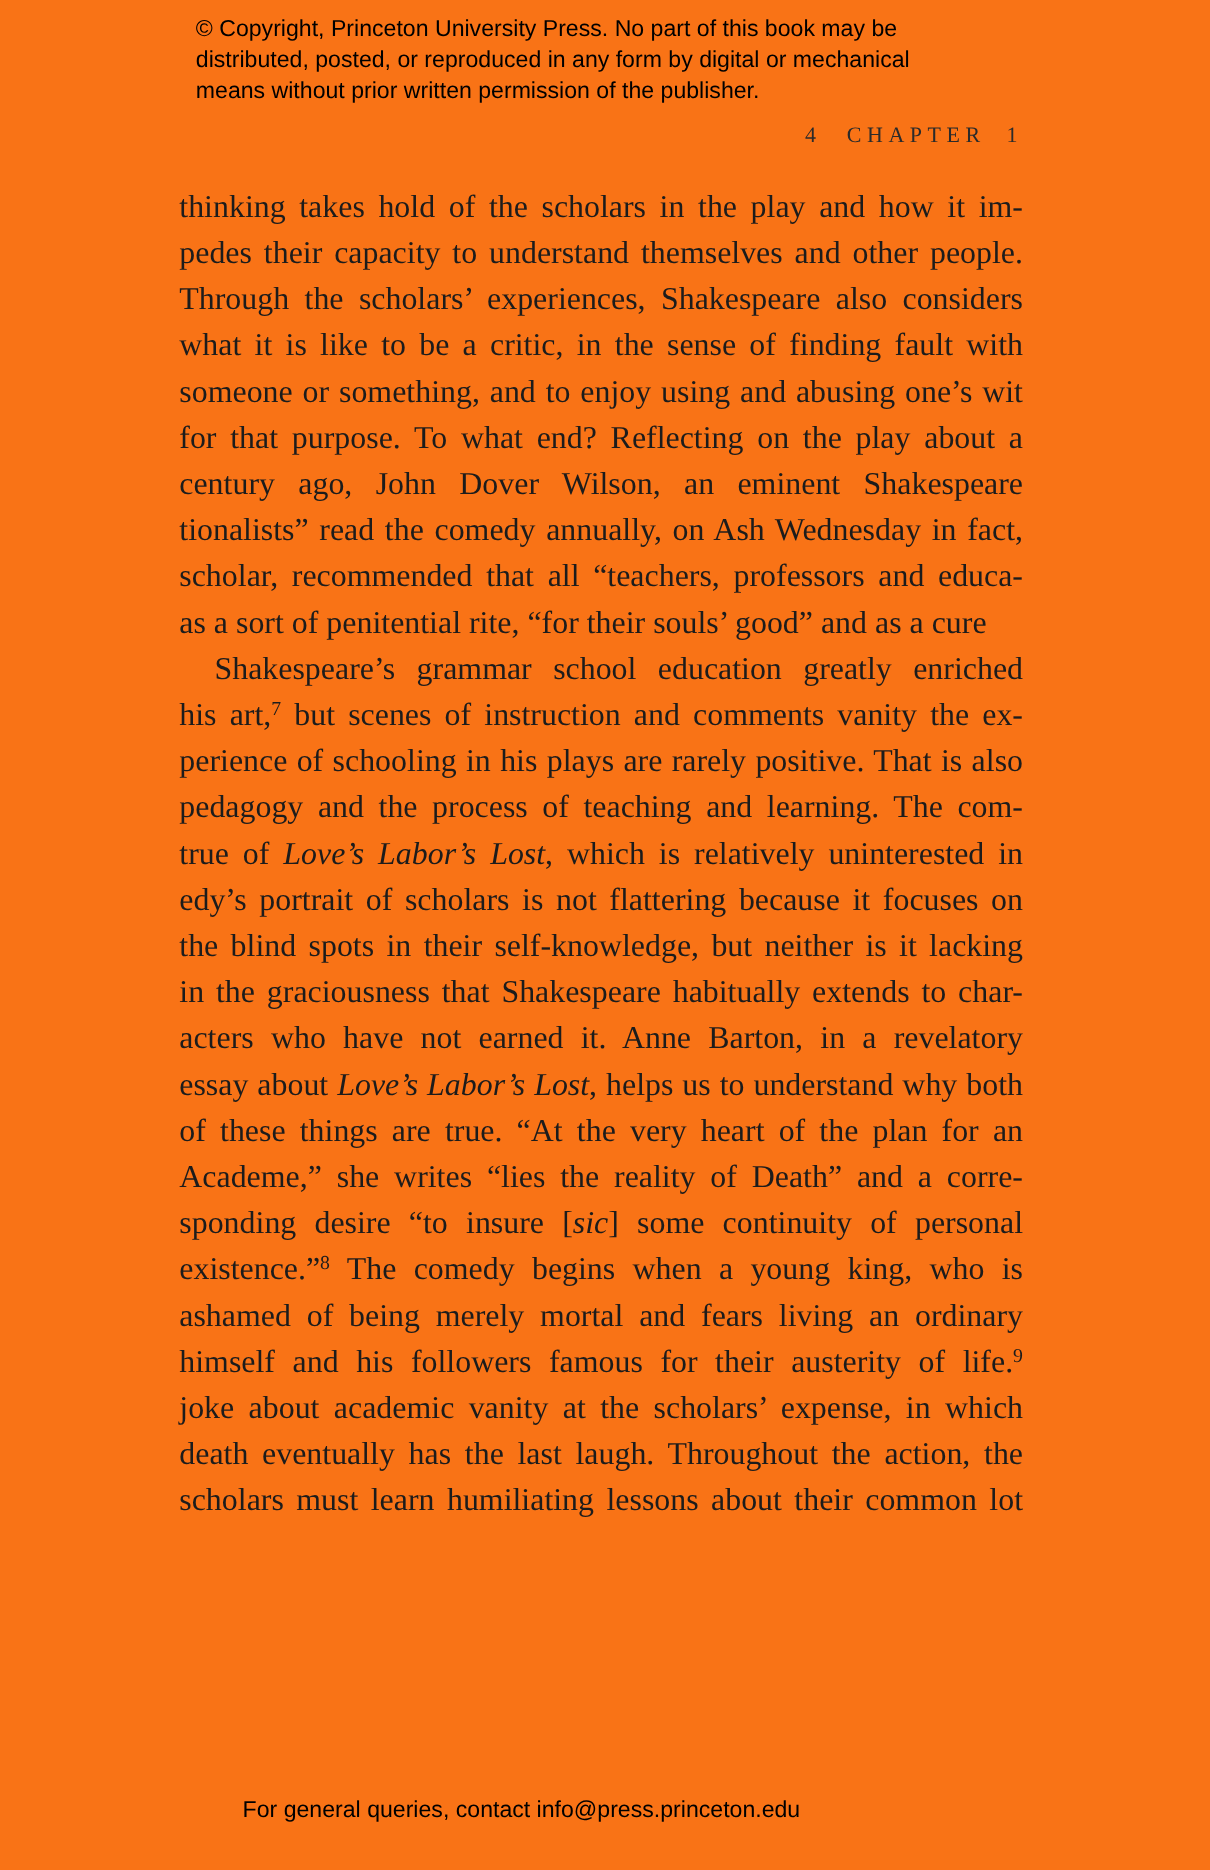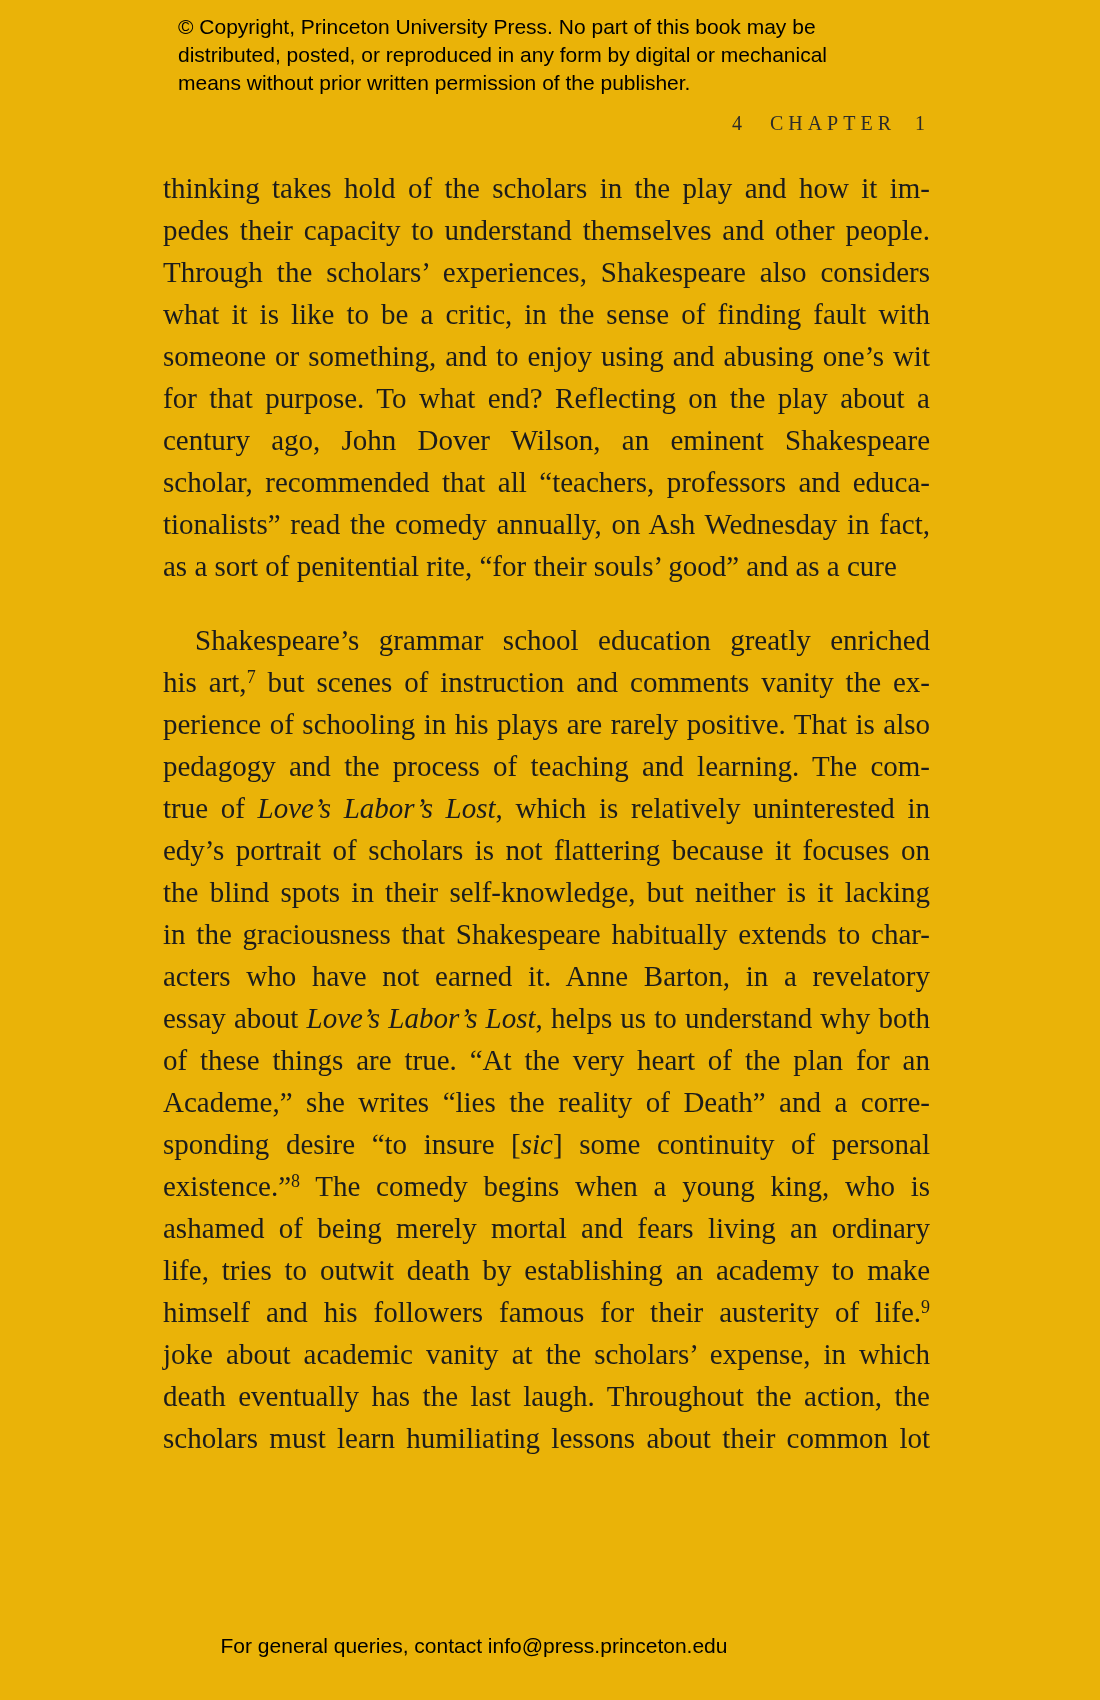--- a/index.html
+++ b/index.html
@@ -1,21 +1,21 @@
 <!DOCTYPE html>
 <html><head>
 <meta charset="utf-8">
 <title>Book Page</title>
 <style>
   html, body { margin: 0; padding: 0; background: #ffffff; }
   .page {
     position: relative;
     width: 1100px;
     height: 1700px;
-    background: #eab308;
+    background: #f97316;
     margin: 0 auto;
     overflow: hidden;
     color: #1a1a1a;
   }
 
   
   .copyright {
     position: absolute;
     left: 178px;
     top: 13px;
@@ -51,21 +51,21 @@
     font-size: 29px;
     line-height: 42px;
     color: #1c1c1c;
   }
   .para { margin: 0; }
   .line {
     text-align: justify;
     text-align-last: justify;
   }
   .para.flush-last .line:last-child { text-align-last: left; }
-  .para.indent .line:first-child { text-indent: 32px; margin-top: 32px; }
+  .para.indent .line:first-child { text-indent: 32px; }
   .it { font-style: italic; }
   sup.fn {
     font-size: 0.62em;
     vertical-align: baseline;
     position: relative;
     top: -0.5em;
     line-height: 0;
   }
 
   
@@ -97,41 +97,40 @@
 
   <div class="body-text">
       <div class="para flush-last">
         <div class="line"><span>thinking takes hold of the scholars in the play and how it im-</span></div>
         <div class="line"><span>pedes their capacity to understand themselves and other people.</span></div>
         <div class="line"><span>Through the scholars’ experiences, Shakespeare also considers</span></div>
         <div class="line"><span>what it is like to be a critic, in the sense of finding fault with</span></div>
         <div class="line"><span>someone or something, and to enjoy using and abusing one’s wit</span></div>
         <div class="line"><span>for that purpose. To what end? Reflecting on the play about a</span></div>
         <div class="line"><span>century ago, John Dover Wilson, an eminent Shakespeare</span></div>
+        <div class="line"><span>tionalists” read the comedy annually, on Ash Wednesday in fact,</span></div>
         <div class="line"><span>scholar, recommended that all “teachers, professors and educa-</span></div>
-        <div class="line"><span>tionalists” read the comedy annually, on Ash Wednesday in fact,</span></div>
         <div class="line"><span>as a sort of penitential rite, “for their souls’ good” and as a cure</span></div>
       </div>
       <div class="para indent">
         <div class="line"><span>Shakespeare’s grammar school education greatly enriched</span></div>
         <div class="line"><span>his art,</span><sup class="fn">7</sup><span> but scenes of instruction and comments vanity the ex-</span></div>
         <div class="line"><span>perience of schooling in his plays are rarely positive. That is also</span></div>
         <div class="line"><span>pedagogy and the process of teaching and learning. The com-</span></div>
         <div class="line"><span>true of </span><span class="it">Love’s Labor’s Lost</span><span>, which is relatively uninterested in</span></div>
         <div class="line"><span>edy’s portrait of scholars is not flattering because it focuses on</span></div>
         <div class="line"><span>the blind spots in their self-knowledge, but neither is it lacking</span></div>
         <div class="line"><span>in the graciousness that Shakespeare habitually extends to char-</span></div>
         <div class="line"><span>acters who have not earned it. Anne Barton, in a revelatory</span></div>
         <div class="line"><span>essay about </span><span class="it">Love’s Labor’s Lost</span><span>, helps us to understand why both</span></div>
         <div class="line"><span>of these things are true. “At the very heart of the plan for an</span></div>
         <div class="line"><span>Academe,” she writes “lies the reality of Death” and a corre-</span></div>
         <div class="line"><span>sponding desire “to insure [</span><span class="it">sic</span><span>] some continuity of personal</span></div>
         <div class="line"><span>existence.”</span><sup class="fn">8</sup><span> The comedy begins when a young king, who is</span></div>
         <div class="line"><span>ashamed of being merely mortal and fears living an ordinary</span></div>
-        <div class="line"><span>life, tries to outwit death by establishing an academy to make</span></div>
         <div class="line"><span>himself and his followers famous for their austerity of life.</span><sup class="fn">9</sup></div>
         <div class="line"><span>joke about academic vanity at the scholars’ expense, in which</span></div>
         <div class="line"><span>death eventually has the last laugh. Throughout the action, the</span></div>
         <div class="line"><span>scholars must learn humiliating lessons about their common lot</span></div>
       </div>
     </div>
 
   <div class="footer">For general queries, contact info@press.princeton.edu</div>
 
 </div>

